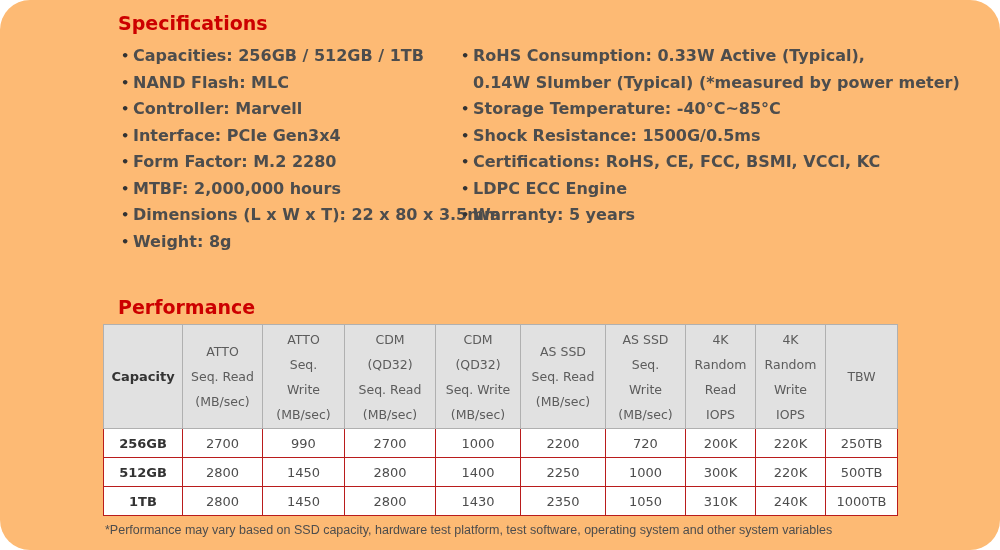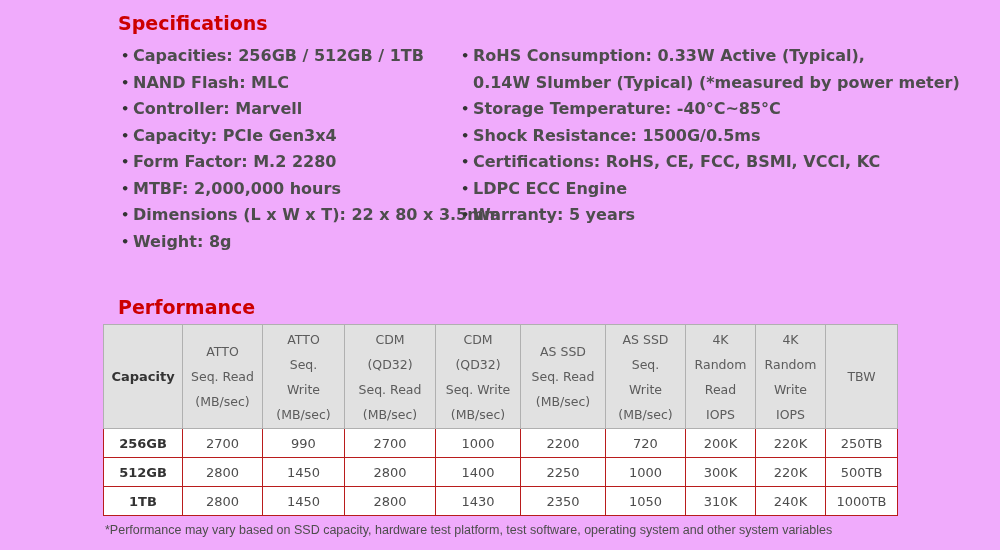--- a/index.html
+++ b/index.html
@@ -1,24 +1,25 @@
 <!DOCTYPE html>
 <html><head>
 <meta charset="utf-8">
 <style>
   html, body { margin: 0; padding: 0; background: #ffffff; }
   .page {
     position: relative;
     width: 1000px;
     height: 550px;
-    background: #f0abfc;
+    background: #fdba74;
     font-family: "DejaVu Sans", sans-serif;
     overflow: hidden;
     box-sizing: border-box;
     padding: 12px 0 0 103px;
+    border-radius: 30px;
   }
   .section-heading {
     margin: 0 0 0 15px;
     font-size: 19px;
     line-height: 22px;
     font-weight: bold;
     color: #cc0000;
   }
   .spec-columns {
     display: flex;
@@ -108,21 +109,21 @@
 
 <div class="page">
 
   <h2 class="section-heading">Specifications</h2>
 
   <div class="spec-columns">
     <div class="spec-col-left">
       <div class="spec-item">Capacities: 256GB / 512GB / 1TB</div>
       <div class="spec-item">NAND Flash: MLC</div>
       <div class="spec-item">Controller: Marvell</div>
-      <div class="spec-item">Capacity: PCIe Gen3x4</div>
+      <div class="spec-item">Interface: PCIe Gen3x4</div>
       <div class="spec-item">Form Factor: M.2 2280</div>
       <div class="spec-item">MTBF: 2,000,000 hours</div>
       <div class="spec-item">Dimensions (L x W x T): 22 x 80 x 3.5mm</div>
       <div class="spec-item">Weight: 8g</div>
     </div>
     <div class="spec-col-right">
       <div class="spec-item">RoHS Consumption: 0.33W Active (Typical),</div>
       <div class="spec-item no-bullet">0.14W Slumber (Typical) (*measured by power meter)</div>
       <div class="spec-item">Storage Temperature: -40°C~85°C</div>
       <div class="spec-item">Shock Resistance: 1500G/0.5ms</div>

